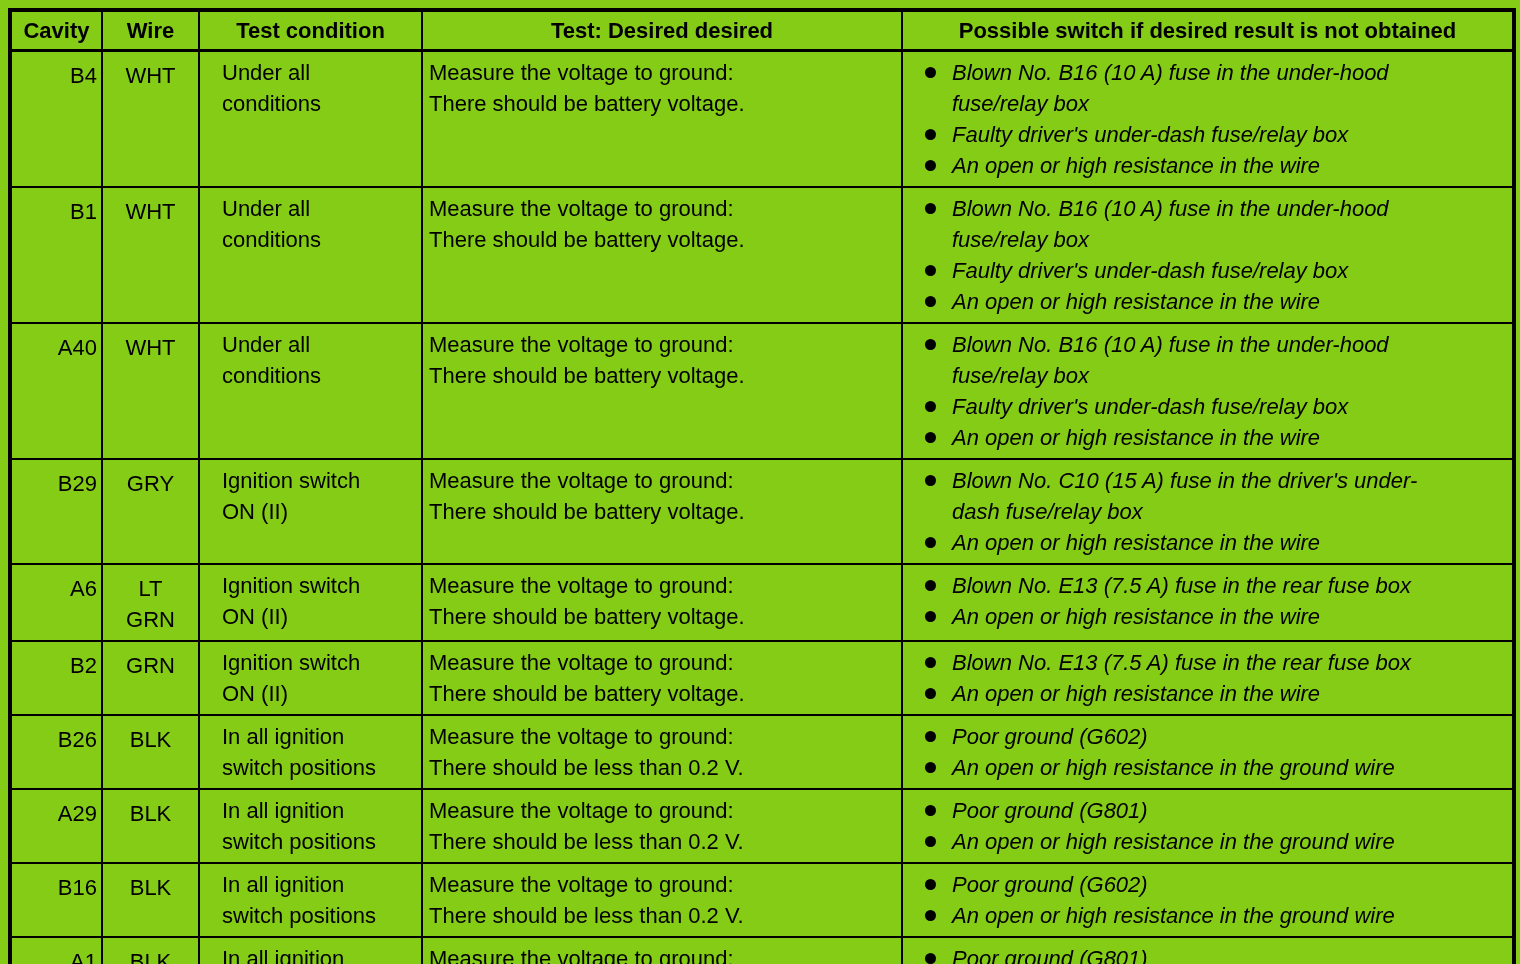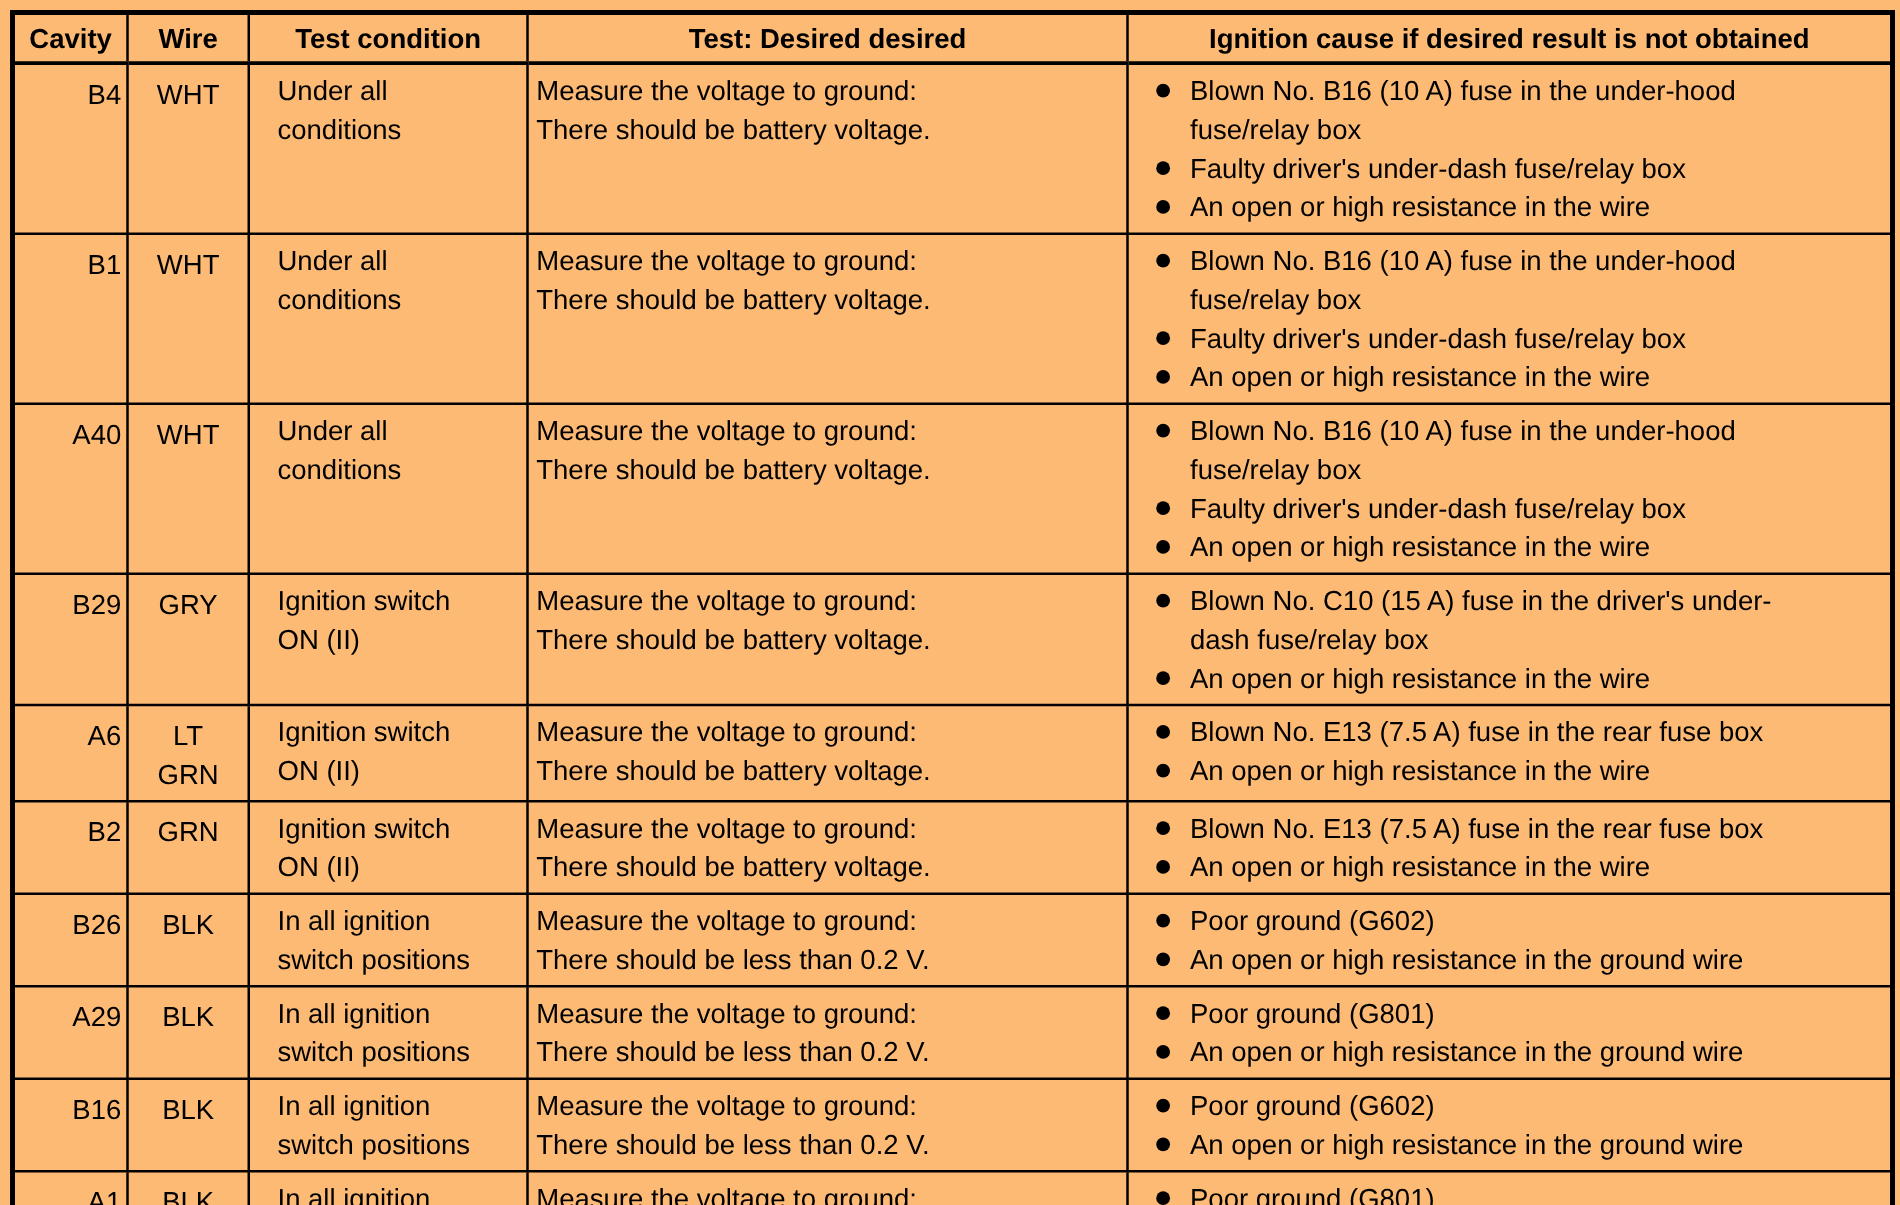--- a/index.html
+++ b/index.html
@@ -7,21 +7,21 @@
     padding: 0;
     background: #ffffff;
     font-family: "Liberation Sans", "DejaVu Sans", sans-serif;
     color: #000000;
   }
   .page {
     width: 1520px;
     height: 964px;
     box-sizing: border-box;
     padding: 8px 6px 8px 8px;
-    background: #fdba74;
+    background: #84cc16;
   }
   table.diag {
     border-collapse: collapse;
     table-layout: fixed;
     width: 1504px;
     border: 4px solid #000000;
     font-size: 22px;
     line-height: 31px;
   }
   table.diag th, table.diag td {
@@ -48,20 +48,21 @@
   }
   td.cond {
     padding: 5px 22px 5px 22px;
   }
   td.test {
     padding: 5px 8px 5px 6px;
     border-radius: 22px;
   }
   td.causes {
     padding: 5px 72px 5px 12px;
+    font-style: italic;
   }
   .cause {
     display: flex;
     align-items: flex-start;
   }
   .bullet {
     flex: 0 0 auto;
     width: 11px;
     height: 11px;
     border-radius: 50%;
@@ -83,21 +84,21 @@
       <col style="width:223px">
       <col style="width:480px">
       <col style="width:612px">
     </colgroup>
     <thead>
       <tr id="header-row">
           <th>Cavity</th>
           <th>Wire</th>
           <th>Test condition</th>
           <th>Test: Desired desired</th>
-          <th>Ignition cause if desired result is not obtained</th>
+          <th>Possible switch if desired result is not obtained</th>
         </tr>
     </thead>
     <tbody id="table-body">
         <tr>
           <td class="cavity">B4</td>
           <td class="wire">WHT</td>
           <td class="cond">Under all conditions</td>
           <td class="test">
             <div>Measure the voltage to ground:</div>
             <div>There should be battery voltage.</div>

